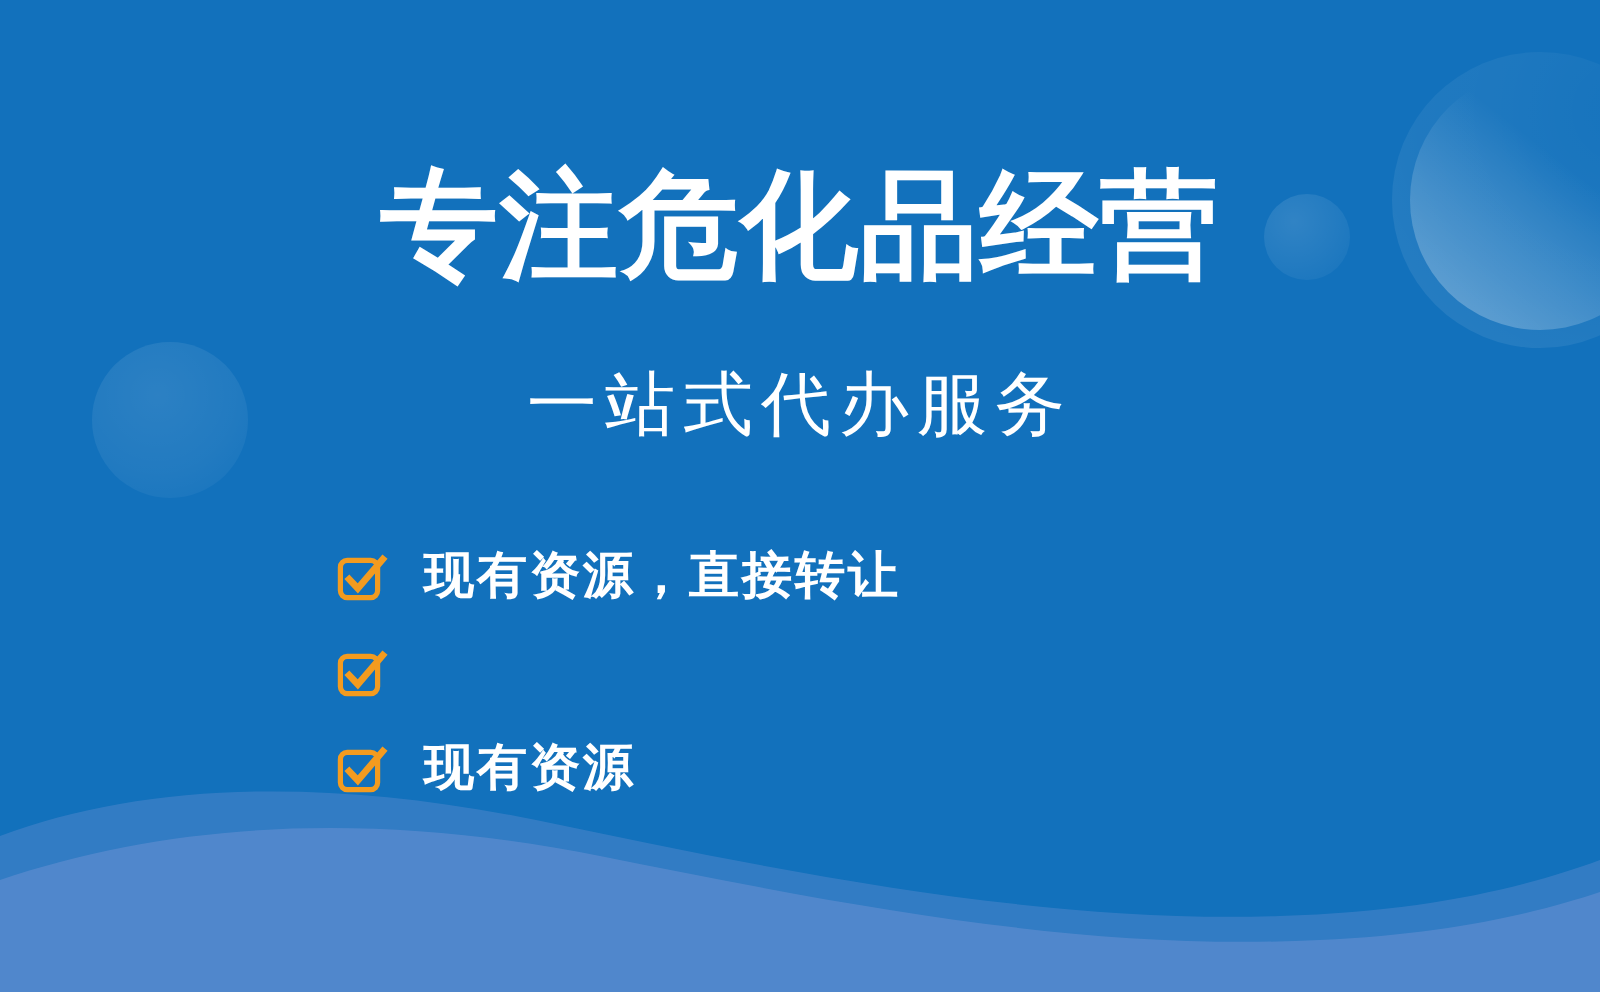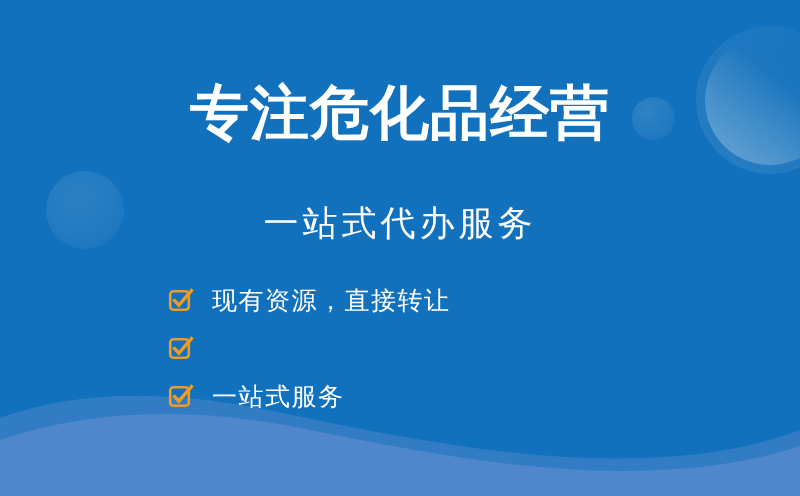--- a/index.html
+++ b/index.html
@@ -121,34 +121,33 @@
     top: 185px;
     width: 800px;
     text-align: center;
     color: #ffffff;
     font-family: "Liberation Sans", "DejaVu Sans", sans-serif;
     font-weight: 400;
     font-size: 35px;
     line-height: 1;
     letter-spacing: 4px;
     white-space: nowrap;
-    margin-top: 20px;
   }
 
   .bullets {
     position: absolute;
     left: 168px;
     top: 276px;
     width: 440px;
   }
 
   .bullet-row {
     display: flex;
-    align-items: center;
     height: 48px;
+    font-weight: bold;
   }
 
   .check-icon {
     flex: 0 0 auto;
     width: 26px;
     height: 26px;
     display: block;
     margin-right: 18px;
     overflow: visible;
   }
@@ -199,18 +198,18 @@
           <rect x="2.2" y="4.2" width="18.6" height="18.6" rx="3.4" ry="3.4" fill="none" stroke="#F39B1F" stroke-width="2.6"></rect>
           <path d="M6.6 13.6 L10.9 18.2 L23.4 3.6" fill="none" stroke="#F39B1F" stroke-width="3.4" stroke-linecap="square" stroke-linejoin="miter"></path>
         </svg>
       </div>
 
       <div class="bullet-row">
         <svg class="check-icon" viewBox="0 0 26 26">
           <rect x="2.2" y="4.2" width="18.6" height="18.6" rx="3.4" ry="3.4" fill="none" stroke="#F39B1F" stroke-width="2.6"></rect>
           <path d="M6.6 13.6 L10.9 18.2 L23.4 3.6" fill="none" stroke="#F39B1F" stroke-width="3.4" stroke-linecap="square" stroke-linejoin="miter"></path>
         </svg>
-        <span class="bullet-label">一站式服务</span>
+        <span class="bullet-label">现有资源</span>
       </div>
 
     </div>
   </div>
 </div>
 
 </body></html>

